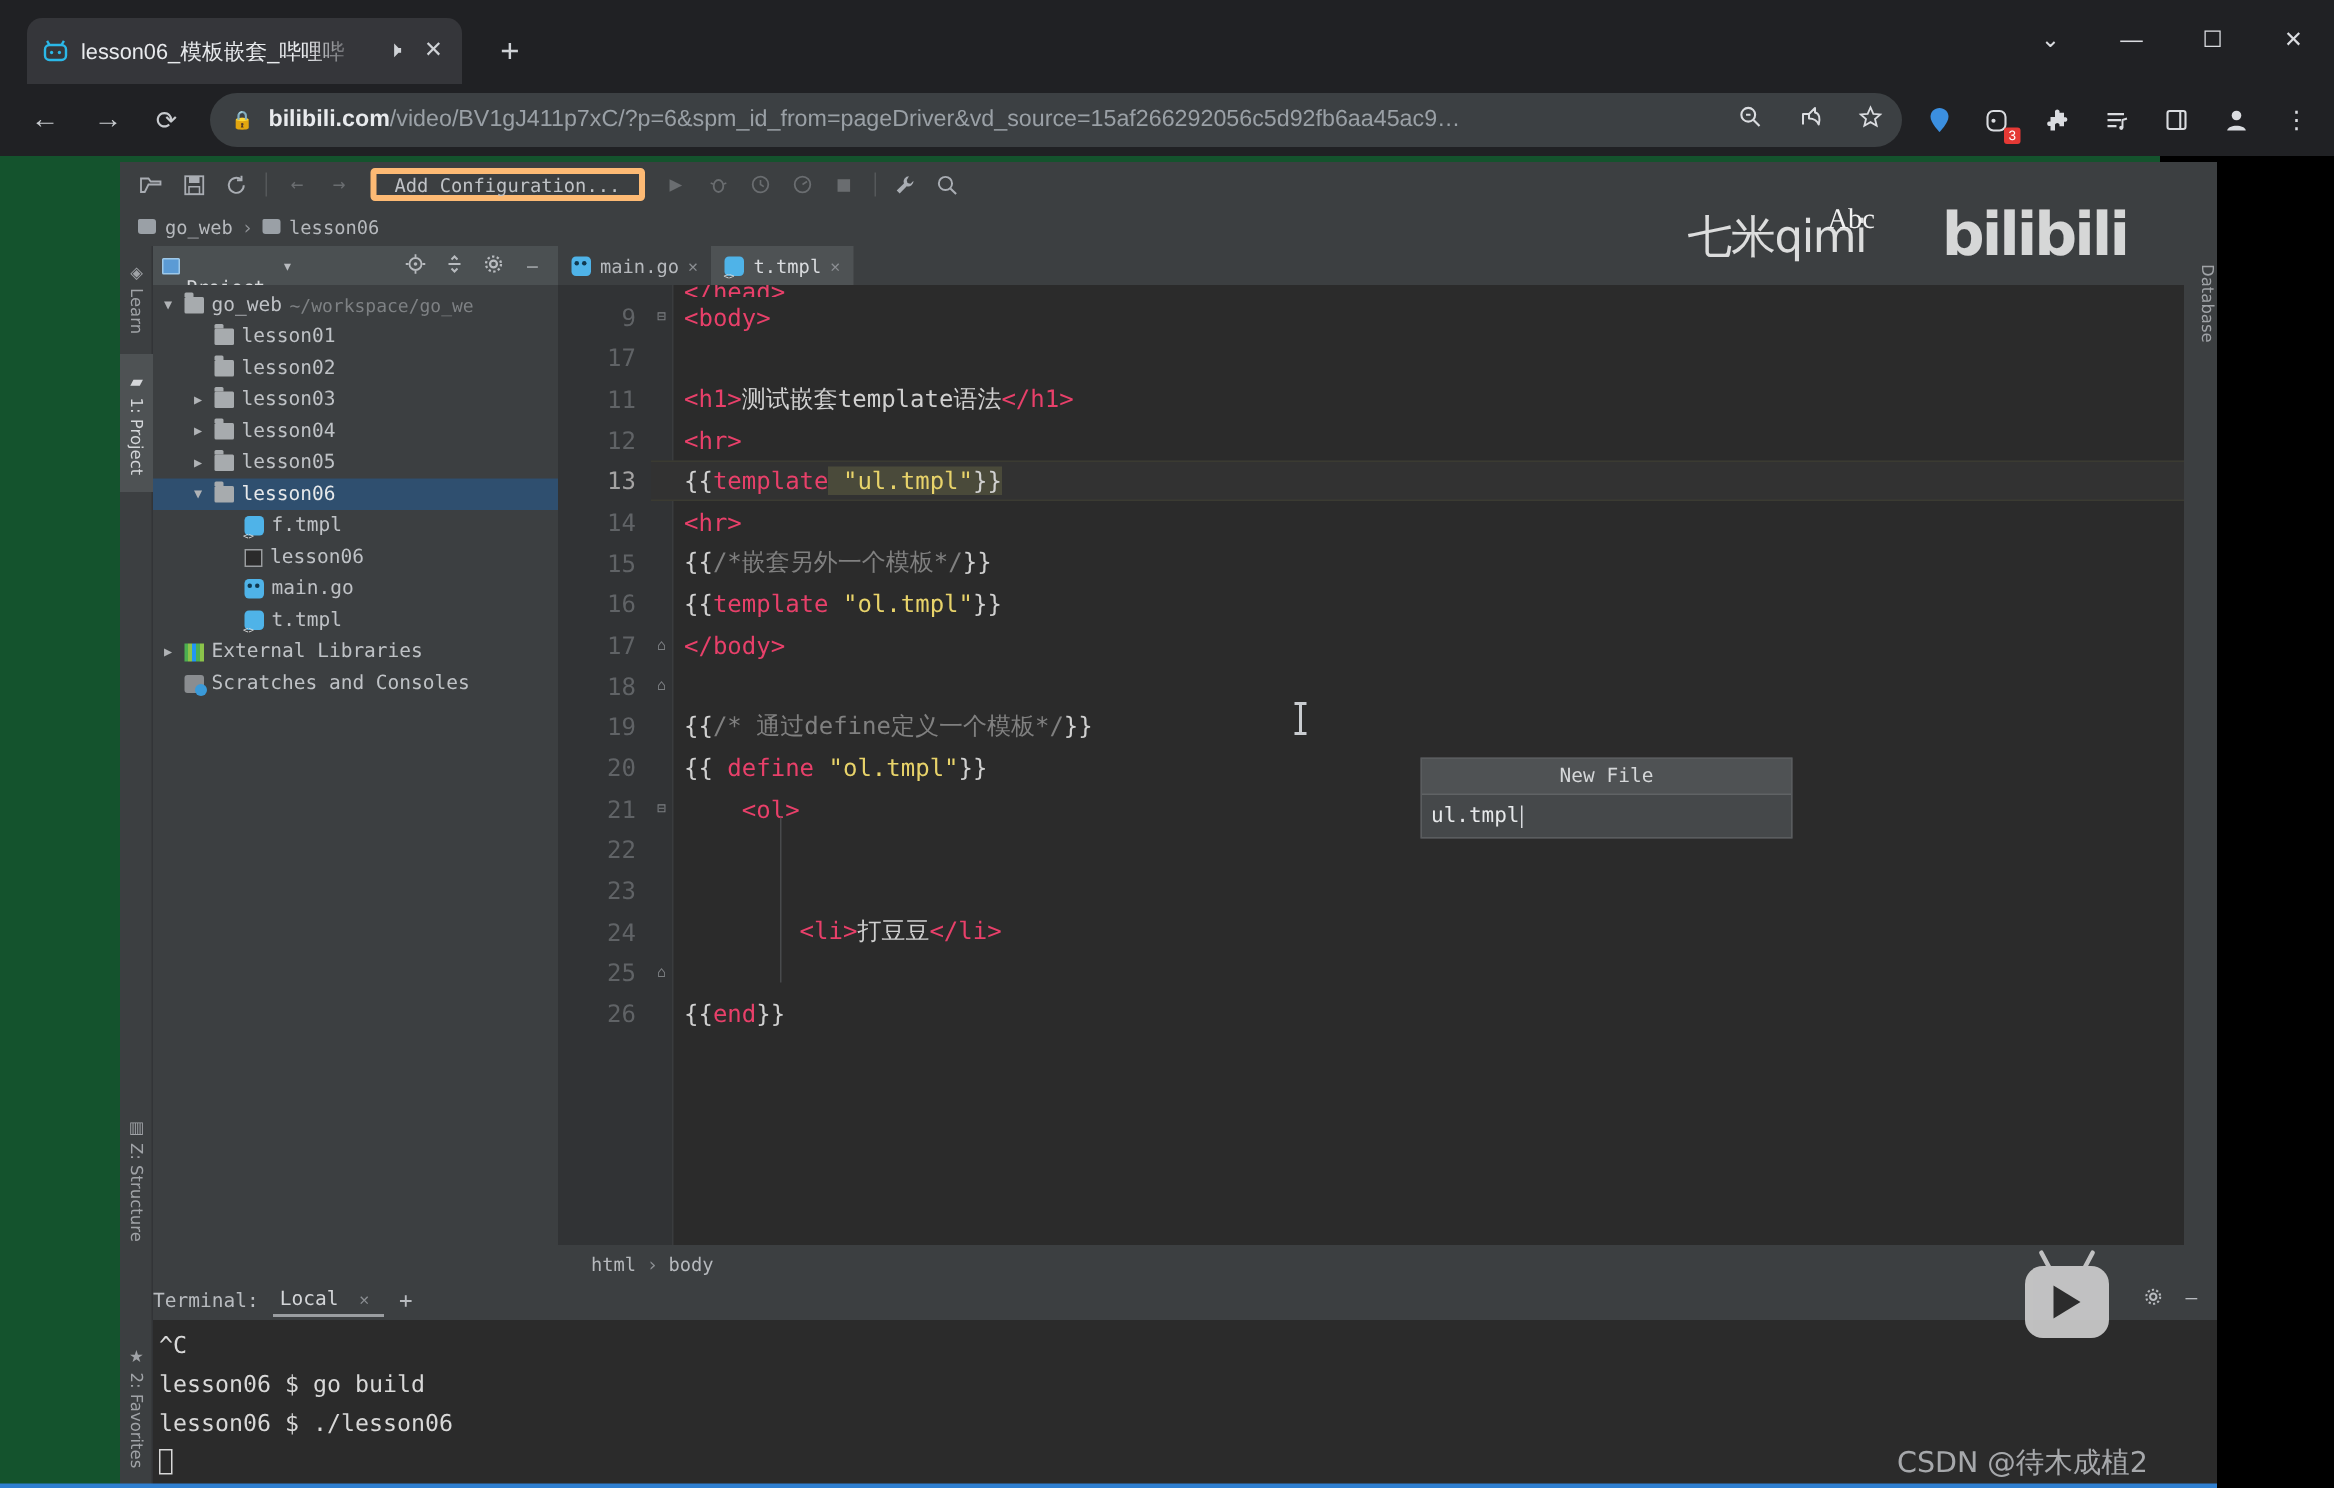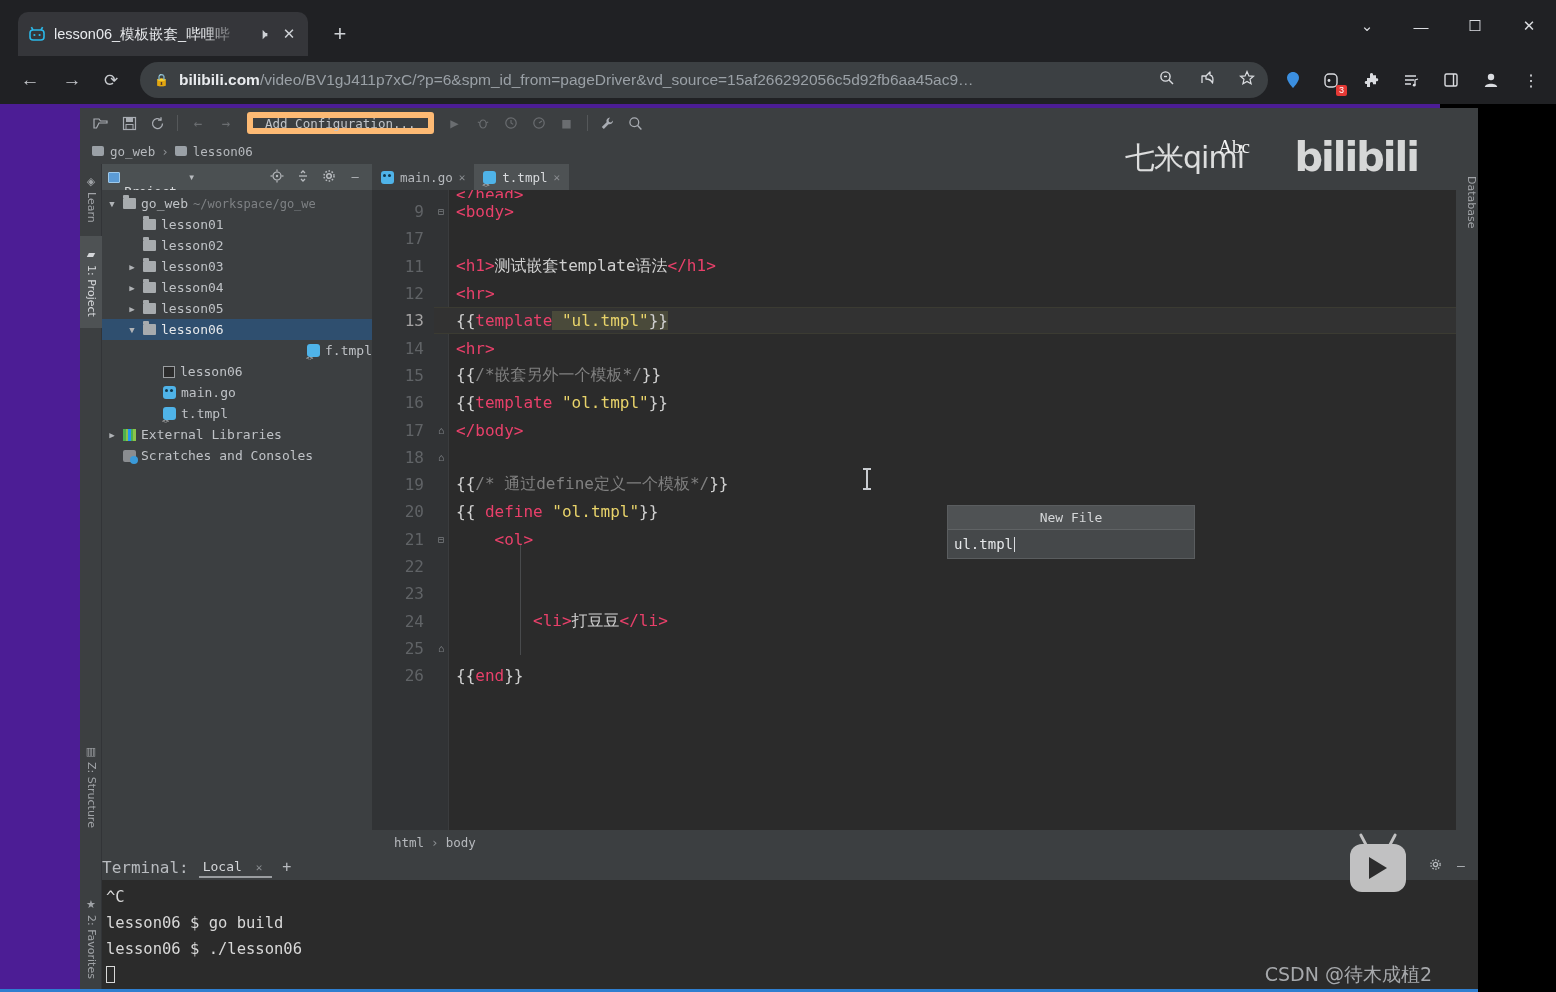--- a/index.html
+++ b/index.html
@@ -2,21 +2,21 @@
 <html><head>
 <meta charset="utf-8">
 <style>
   * { box-sizing: border-box; margin: 0; padding: 0; }
   html, body {
     width: 1556px; height: 992px;
     background: #000;
     font-family: "Liberation Sans", sans-serif;
     overflow: hidden;
   }
-  .screen { position: relative; width: 1440px; height: 992px; background: #4c1d95; }
+  .screen { position: relative; width: 1440px; height: 992px; background: #14532d; }
 
   
   .browser-chrome {
     position: absolute; left: 0; top: 0; width: 1556px; height: 104px;
     background: #202124;
   }
   .tabstrip { position: relative; height: 56px; }
   .tab {
     position: absolute; left: 18px; top: 12px; width: 290px; height: 44px;
     background: #35363a; border-radius: 10px 10px 0 0;
@@ -88,21 +88,21 @@
     position: relative; height: 30px; display: flex; align-items: center;
     padding-left: 8px; gap: 2px; background: #3c3f41;
   }
   .tb-icon {
     width: 26px; height: 24px; display: flex; align-items: center; justify-content: center;
     color: #a9adb3; font-size: 14px;
   }
   .tb-icon.dim { color: #6a6d70; }
   .tb-sep { width: 1px; height: 16px; background: #55585a; margin: 0 5px; }
   .run-config {
-    height: 22px; min-width: 150px; border: 6px solid #fdba74; border-radius: 3px;
+    height: 22px; min-width: 150px; border: 4px solid #fdba74; border-radius: 3px;
     color: #c0c3c7; font-size: 12.5px; display: flex; align-items: center;
     padding: 0 12px; margin: 0 6px; font-family: "DejaVu Sans Mono", monospace;
   }
 
   .breadcrumb-top {
     height: 26px; display: flex; align-items: center; padding-left: 12px; gap: 6px;
     font-size: 12.5px; color: #b6b9bd; background: #3c3f41;
   }
   .bc-folder { width: 12px; height: 10px; background: #9aa0a6; border-radius: 1px 2px 2px 2px; display:inline-block; }
   .bc-sep { color: #8d9094; }
@@ -218,21 +218,21 @@
 
   .breadcrumb-bottom {
     height: 24px; background: #3c3f41; display: flex; align-items: center;
     padding-left: 22px; gap: 7px; font-size: 12.5px; color: #b6b9bd;
     font-family: "DejaVu Sans Mono", monospace;
   }
 
   
   .terminal-panel { height: 160px; background: #3c3f41; position: relative; display:flex; flex-direction:column; }
   .term-head { height: 26px; display: flex; align-items: center; padding-left: 22px; gap: 10px; }
-  .term-label { font-size: 16px; color: #b8bbbf; font-family: "DejaVu Sans Mono", monospace; }
+  .term-label { font-size: 13px; color: #b8bbbf; font-family: "DejaVu Sans Mono", monospace; }
   .term-tab {
     font-size: 13px; color: #d3d5d8; font-family: "DejaVu Sans Mono", monospace;
     border-bottom: 2px solid #9a9da0; padding: 2px 10px 2px 4px; position: relative;
   }
   .term-tab .x { color: #8b8e92; font-size: 11px; margin-left: 6px; }
   .term-plus { color: #b8bbbf; font-size: 15px; }
   .term-head-right { position: absolute; right: 8px; top: 4px; display: flex; gap: 8px; }
   .term-head-right span { color: #b8bbbf; font-size: 13px; width: 18px; text-align: center; }
   .term-body {
     flex: 1 1 auto; margin-left: 22px; background: #2b2b2b; padding: 4px 0 0 4px;
@@ -541,21 +541,21 @@
             <div class="trow" style="padding-left: 24px;">
               <span class="tw">▶</span>
               <span class="folder-ic"></span>
               <span>lesson05</span>
             </div>
             <div class="trow sel" style="padding-left: 24px;">
               <span class="tw">▼</span>
               <span class="folder-ic"></span>
               <span>lesson06</span>
             </div>
-            <div class="trow" style="padding-left: 44px; justify-content: flex-end;">
+            <div class="trow" style="padding-left: 44px;">
               <span class="tw"></span>
               <span class="tmpl-ic"></span>
               <span>f.tmpl</span>
             </div>
             <div class="trow" style="padding-left: 44px;">
               <span class="tw"></span>
               <span class="bin-ic"></span>
               <span>lesson06</span>
             </div>
             <div class="trow" style="padding-left: 44px;">

